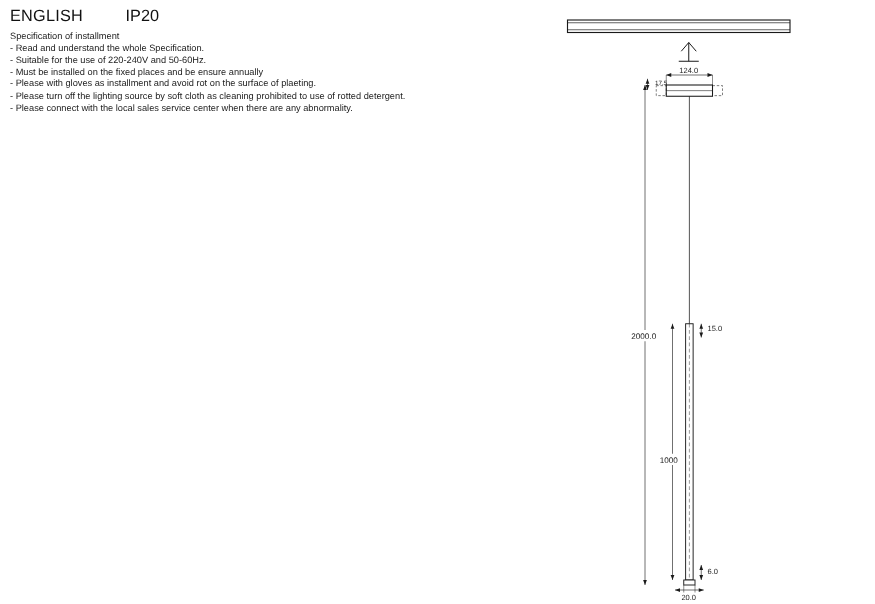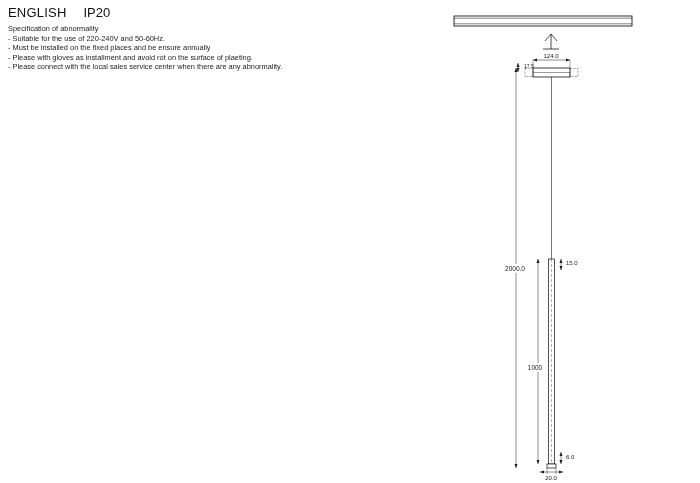--- a/index.html
+++ b/index.html
@@ -30,21 +30,21 @@
     display: flex;
     align-items: baseline;
   }
   .header .lang {
     font-size: 13px;
     letter-spacing: .2px;
     color: #111;
   }
   .header .ip {
     font-size: 13px;
-    margin-left: 17px;
+    margin-left: 34px;
     color: #111;
   }
 
   
   .instructions {
     position: absolute;
     left: 8px;
     top: 24px;
     width: 400px;
   }
@@ -87,24 +87,26 @@
 <body>
 
 <div class="page">
 
   <div class="header">
     <span class="lang">ENGLISH</span>
     <span class="ip">IP20</span>
   </div>
 
   <div class="instructions">
-    <div class="line">Specification of abnormality</div>
+    <div class="line">Specification of installment</div>
+    <div class="line">- Read and understand the whole Specification.</div>
     <div class="line">- Suitable for the use of 220-240V and 50-60Hz.</div>
     <div class="line">- Must be installed on the fixed places and be ensure annually</div>
     <div class="line">- Please with gloves as installment and avoid rot on the surface of plaeting.</div>
+    <div class="line">- Please turn off the lighting source by soft cloth as cleaning prohibited to use of rotted detergent.</div>
     <div class="line">- Please connect with the local sales service center when there are any abnormality.</div>
   </div>
 
 
   <div class="drawing">
     <svg class="tech" width="250" height="475" viewBox="0 0 250 475" xmlns="http://www.w3.org/2000/svg">
 
       <g stroke="#1a1a1a" fill="none">
         <rect x="14" y="10" width="178" height="10" stroke-width="0.9" fill="#ffffff"></rect>
         <line x1="14" y1="12.2" x2="192" y2="12.2" stroke-width="0.55"></line>

